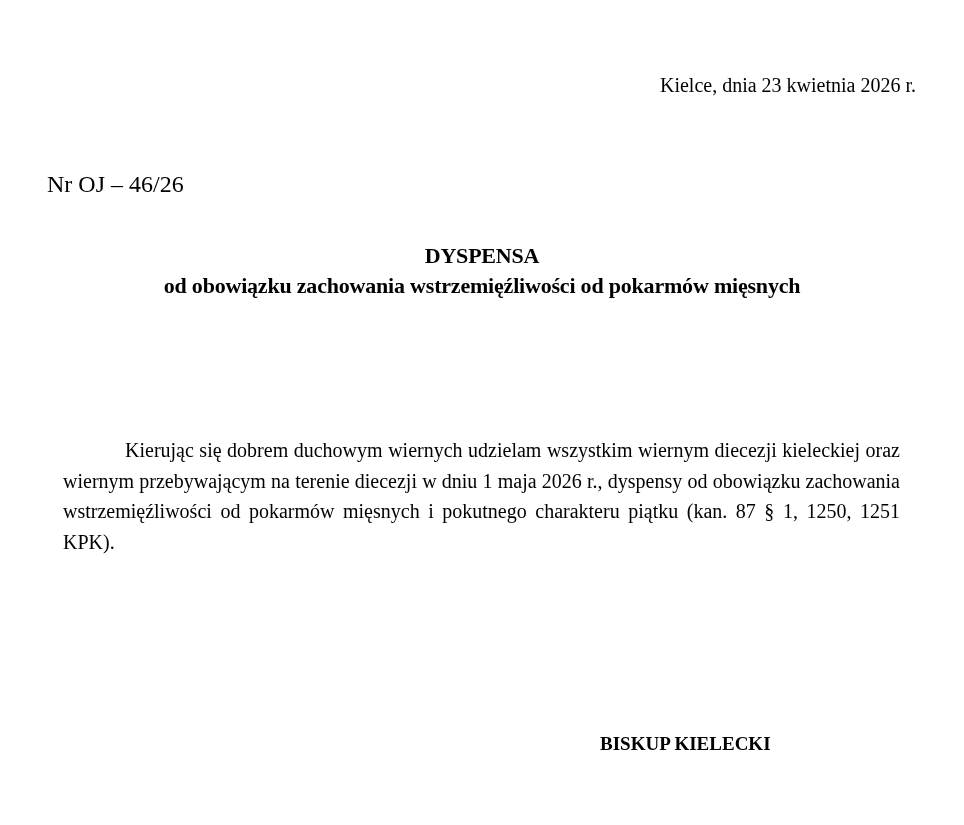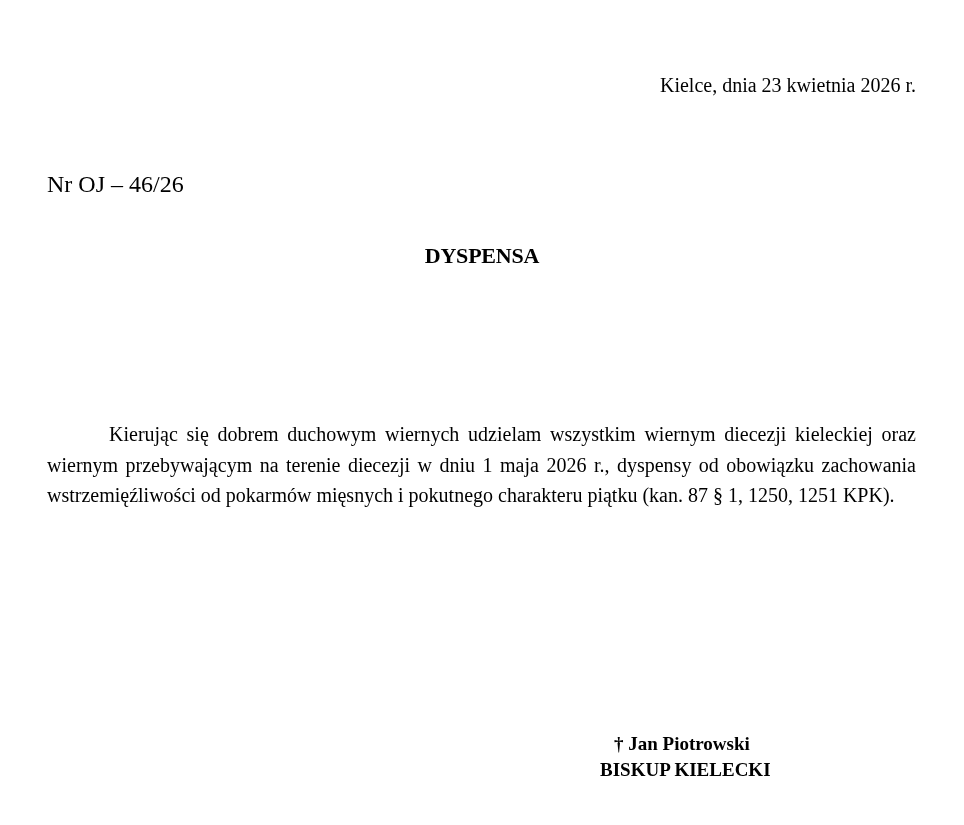--- a/index.html
+++ b/index.html
@@ -48,21 +48,21 @@
     .body-text {
       position: absolute;
       top: 419px;
       left: 47px;
       width: 869px;
       font-size: 20px;
       line-height: 30.5px;
       text-align: justify;
     }
     .body-text p {
-      margin: 0;
+      margin: 16px;
       text-indent: 62px;
     }
     .signature {
       position: absolute;
       top: 731px;
       left: 600px;
       font-weight: bold;
       font-size: 19px;
       line-height: 26px;
       white-space: nowrap;
@@ -73,22 +73,22 @@
   </style>
 </head>
 <body>
 
 <div class="date-line">Kielce, dnia 23 kwietnia 2026 r.</div>
 
 <div class="ref-number">Nr OJ – 46/26</div>
 
 <div class="title-block">
   <div>DYSPENSA</div>
+  <div>od obowiązku zachowania wstrzemięźliwości od pokarmów mięsnych</div>
 </div>
 
 <div class="body-text">
   <p>Kierując się dobrem duchowym wiernych udzielam wszystkim wiernym diecezji kieleckiej oraz wiernym przebywającym na terenie diecezji w dniu 1 maja 2026 r., dyspensy od obowiązku zachowania wstrzemięźliwości od pokarmów mięsnych i pokutnego charakteru piątku (kan. 87 § 1, 1250, 1251 KPK).</p>
 </div>
 
 <div class="signature">
-  <div class="name">† Jan Piotrowski</div>
   <div>BISKUP KIELECKI</div>
 </div>
 
 </body></html>

